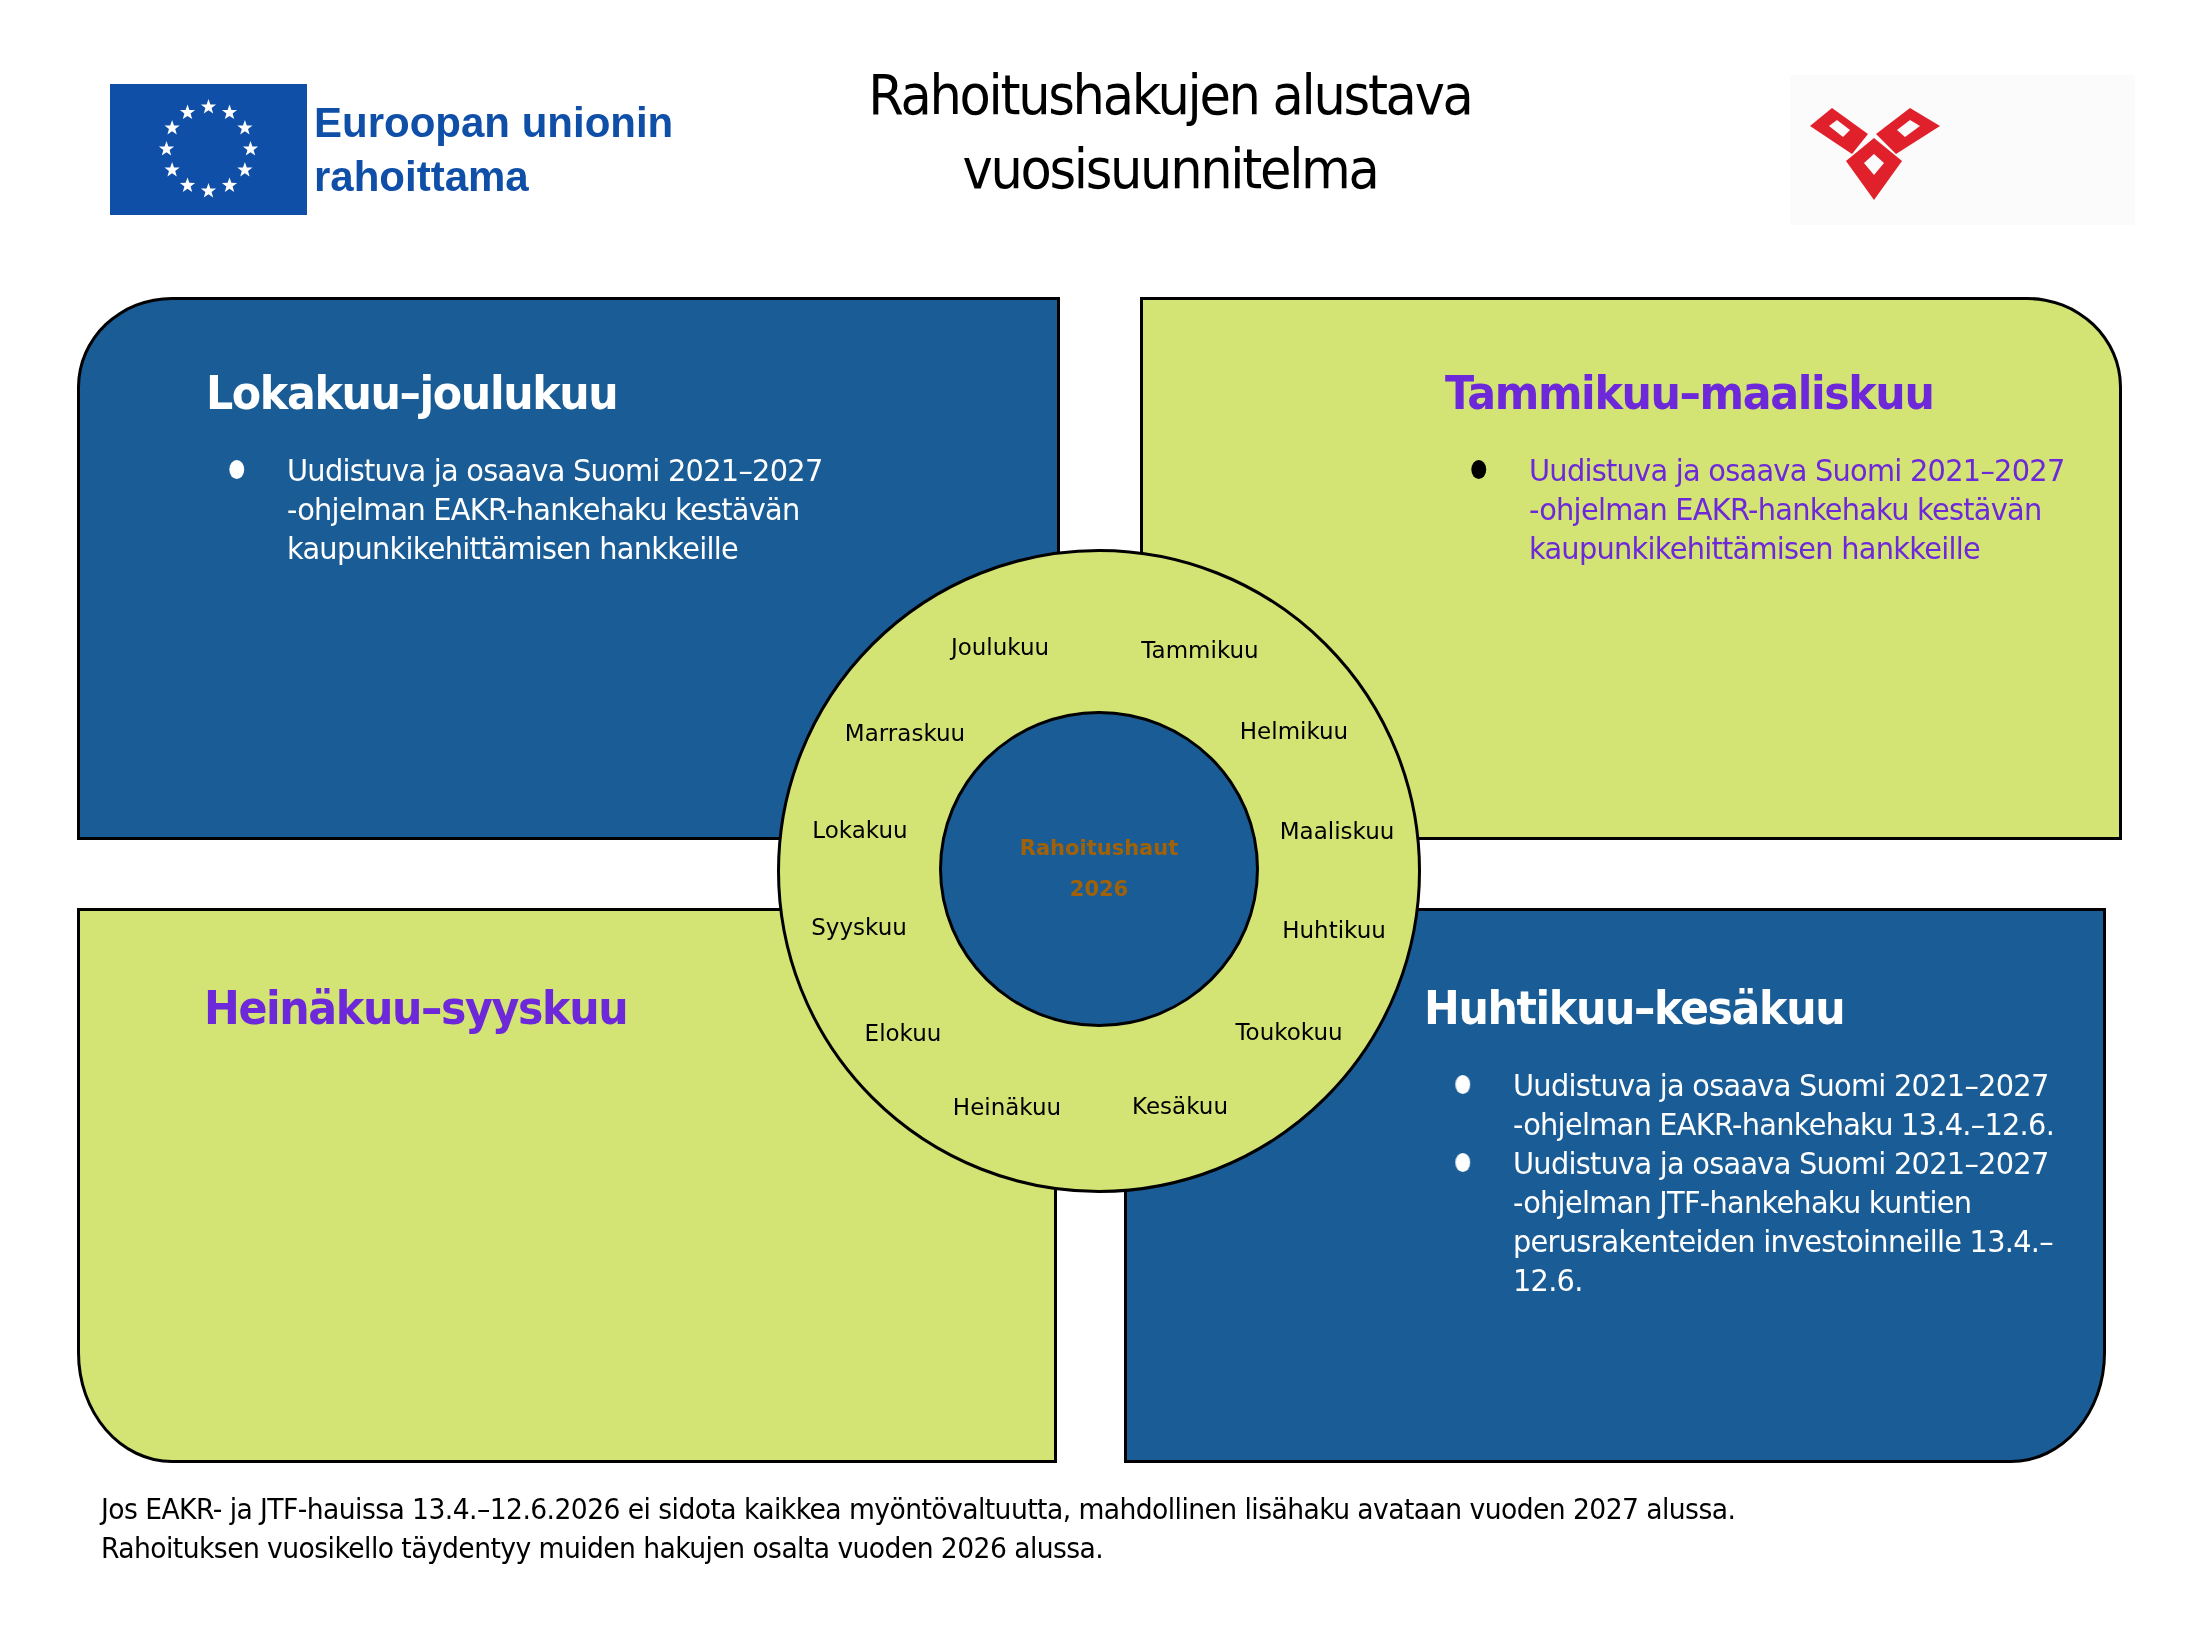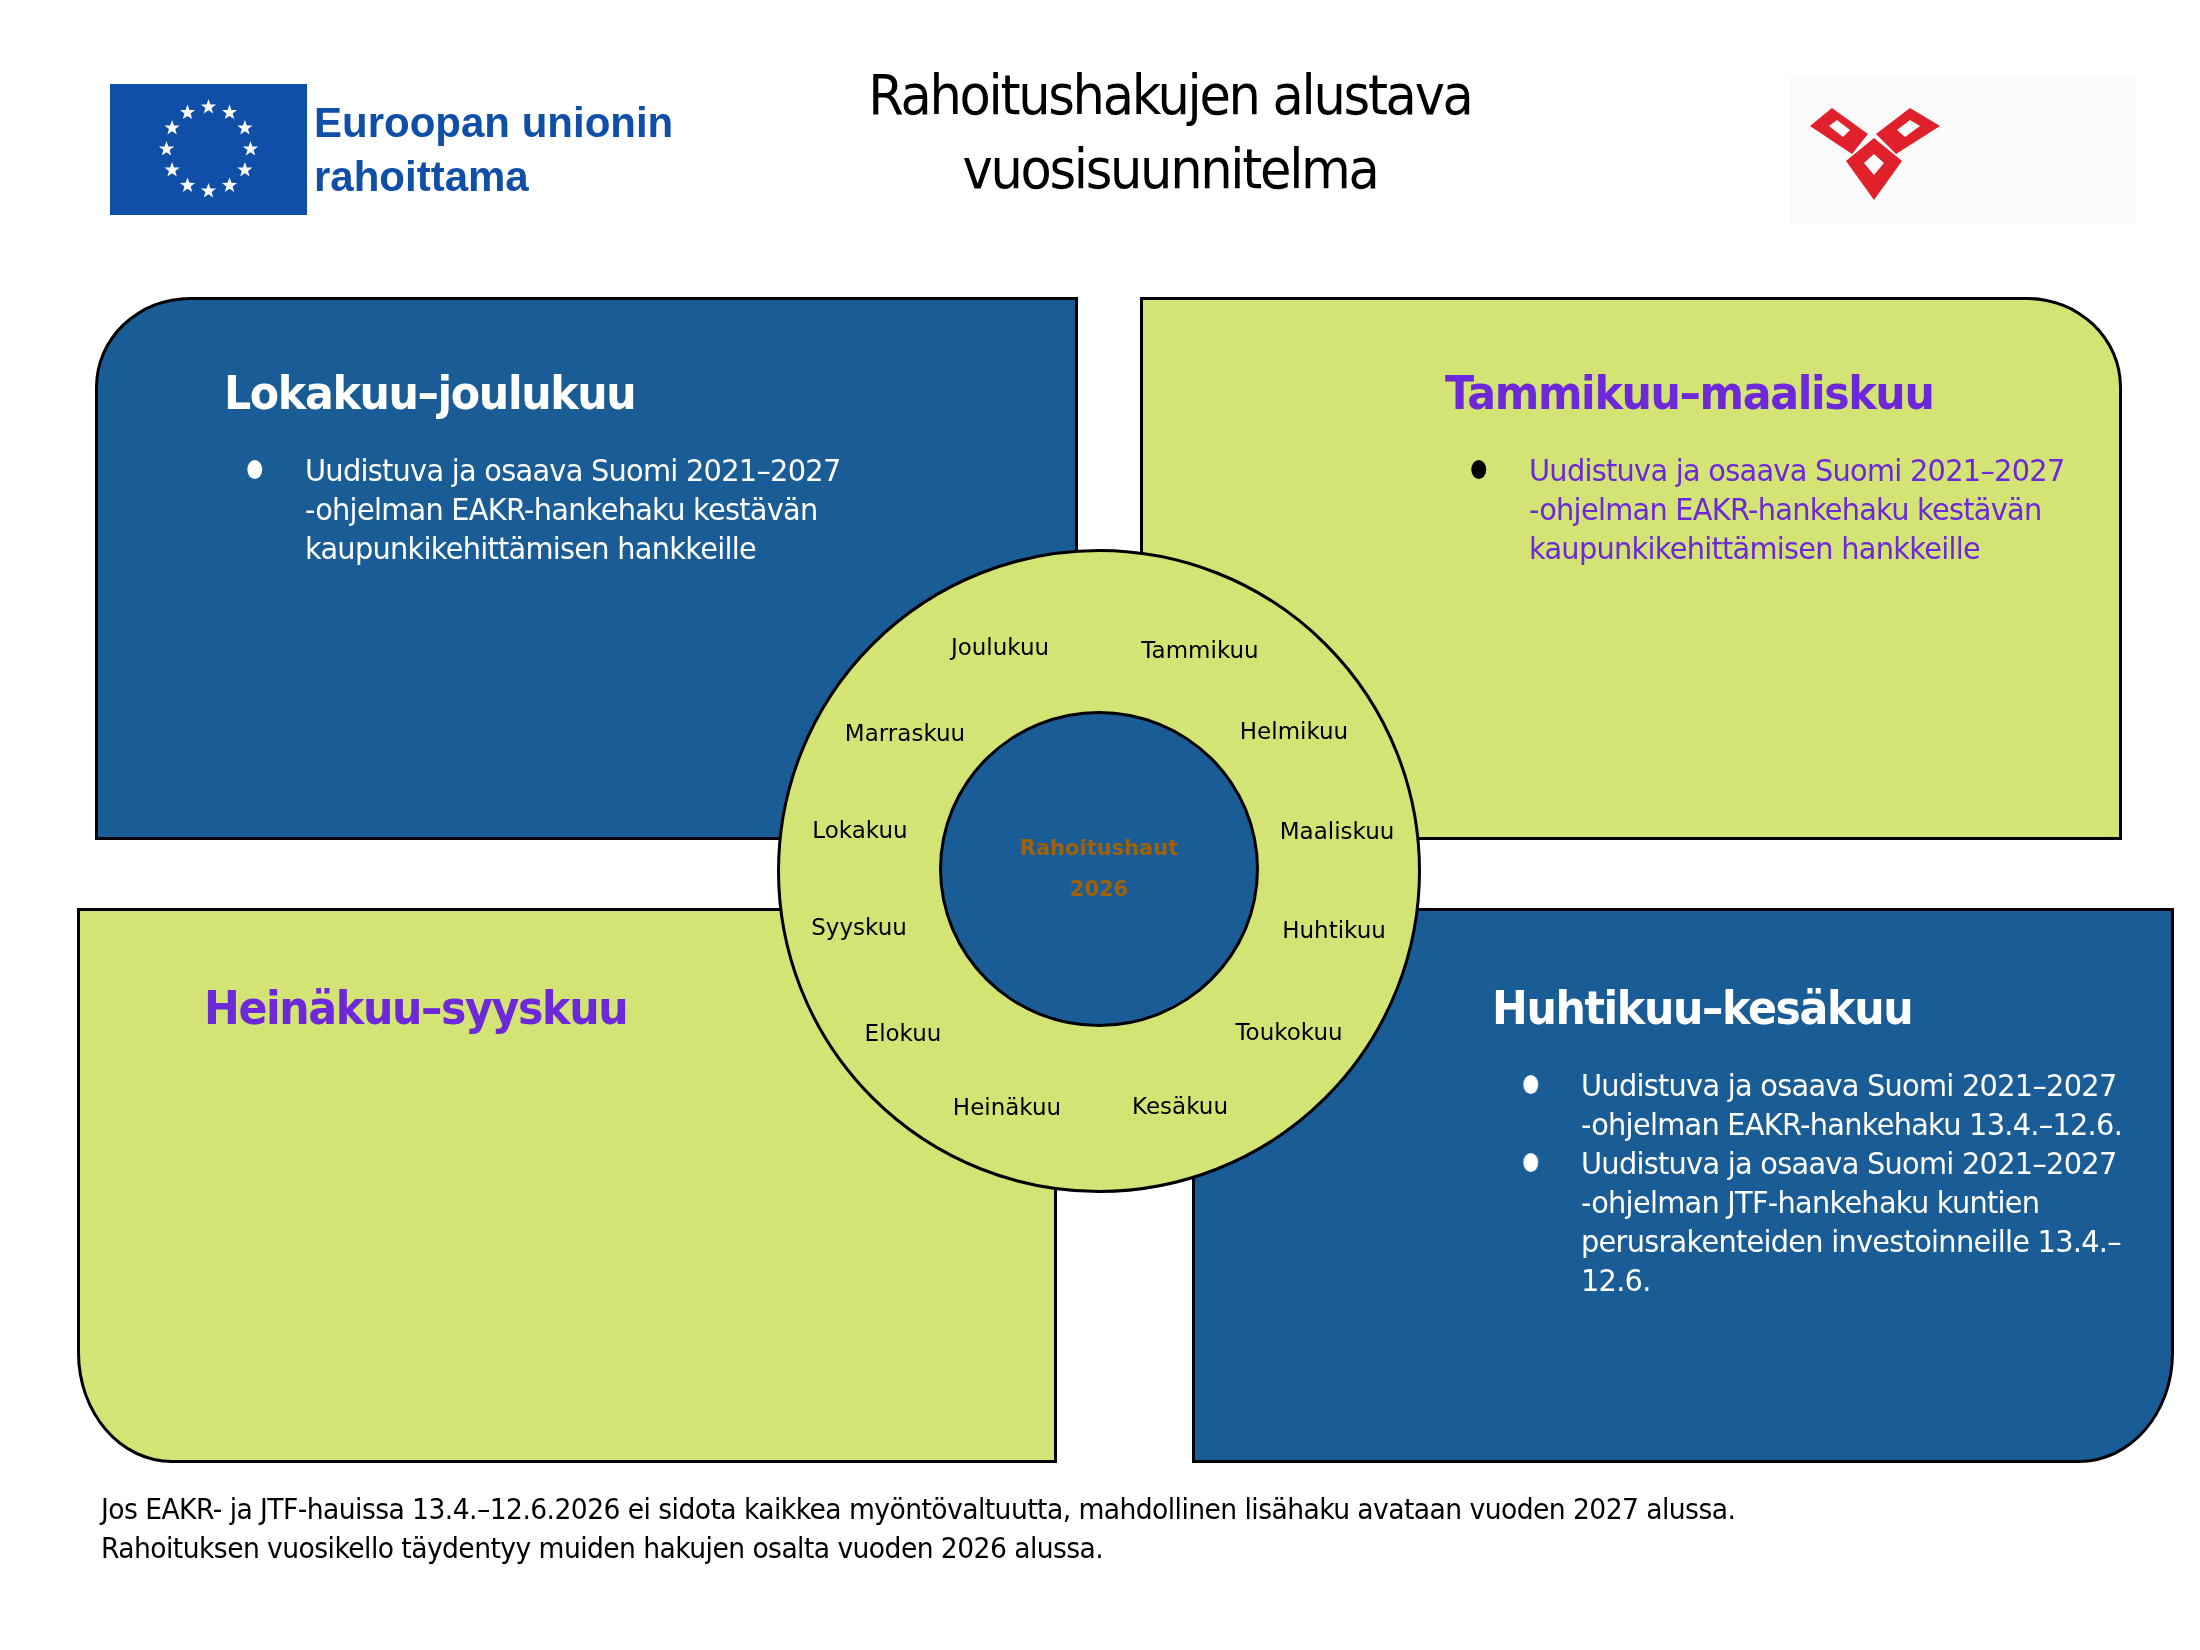--- a/index.html
+++ b/index.html
@@ -17,24 +17,24 @@
 
     .ekl-logo { position: absolute; left: 1790px; top: 75px; width: 345px; height: 150px; background: #fbfbfb; }
     .ekl-mark { position: absolute; left: 20px; top: 33px; }
     .ekl-text { position: absolute; left: 173px; top: 35px; font-family: "Liberation Sans", sans-serif; font-weight: bold; font-size: 35px; line-height: 30px; color: #1a1a1a; letter-spacing: -0.5px; }
     .ekl-text div { white-space: nowrap; }
 
     
     .quad { position: absolute; border: 3px solid #000; }
     .quad.blue { background: #1a5c96; color: #fff; }
     .quad.green { background: #d3e374; color: #6d28d9; }
-    .q-tl { left: 77px; top: 297px; width: 983px; height: 543px; border-top-left-radius: 95px 90px; margin-left: 18px; }
+    .q-tl { left: 77px; top: 297px; width: 983px; height: 543px; border-top-left-radius: 95px 90px; }
     .q-tr { left: 1140px; top: 297px; width: 982px; height: 543px; border-top-right-radius: 95px 90px; }
     .q-bl { left: 77px; top: 908px; width: 980px; height: 555px; border-bottom-left-radius: 95px 110px; }
-    .q-br { left: 1192px; top: 908px; width: 982px; height: 555px; border-bottom-right-radius: 95px 110px; }
+    .q-br { left: 1124px; top: 908px; width: 982px; height: 555px; border-bottom-right-radius: 95px 110px; }
 
     .q-heading { position: absolute; font-family: "DejaVu Sans", sans-serif; font-weight: bold; font-size: 46px; letter-spacing: -1.5px; white-space: nowrap; transform: scaleX(0.93); transform-origin: left top; }
     .q-list { position: absolute; list-style: none; font-family: "DejaVu Sans", sans-serif; font-size: 31px; line-height: 39px; letter-spacing: -0.8px; transform: scaleX(0.93); transform-origin: left top; }
     .q-list li { position: relative; padding-left: 0; }
     .q-list li .bullet { position: absolute; left: -62px; top: 9px; width: 16px; height: 19px; border-radius: 50%; }
     .blue .bullet { background: #fff; }
     .green .bullet { background: #000; }
     .q-list li .line { display: block; white-space: nowrap; }
 
     

